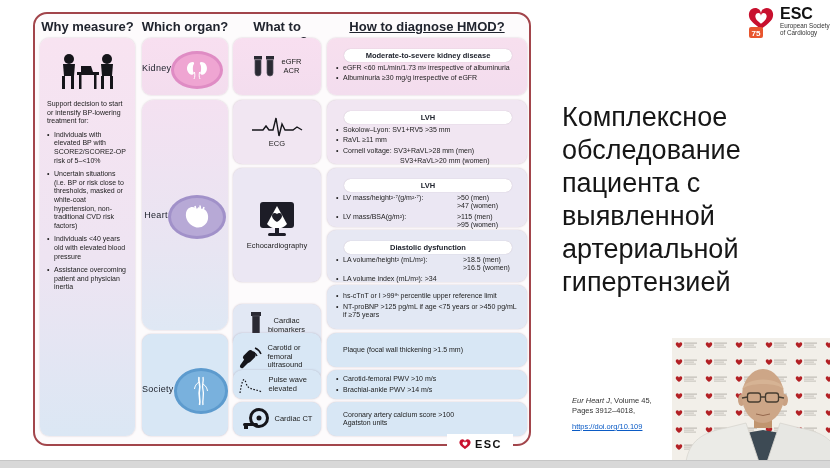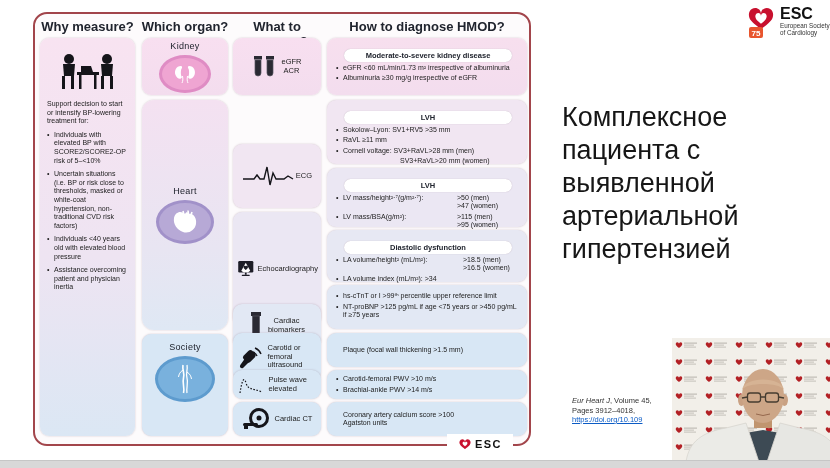--- a/index.html
+++ b/index.html
@@ -12,33 +12,33 @@
   .cell{position:absolute;border-radius:9px;box-sizing:border-box;box-shadow:0 0 2px rgba(120,90,110,.35);}
   
   .why-cell{left:40px;top:38px;width:95px;height:398px;
             background:linear-gradient(180deg,#f8e3f1 0%,#eee4f2 55%,#dbe7f4 100%);
             padding:14px 6px 4px 7px;}
   .why-text{font-size:7px;line-height:8.6px;color:#1c1c1c;}
   .why-intro{margin:6px 0 5px 0;}
   .b{position:relative;padding-left:7px;margin-bottom:5px;}
   .b::before{content:"•";position:absolute;left:0;top:0;}
   
-  .organ{display:flex;flex-direction:column;align-items:center;}
+  .organ{display:flex;flex-direction:row;align-items:center;}
   .organ-label{font-size:9px;color:#20242e;letter-spacing:.3px;}
   .ellipse{border-radius:50%;display:flex;align-items:center;justify-content:center;margin-top:4px;}
   .kidney-cell{left:142px;top:38px;width:86px;height:57px;background:linear-gradient(180deg,#f8dff0,#f3ddee);padding-top:3px;}
   .heart-cell{left:142px;top:100px;width:86px;height:230px;
               background:linear-gradient(180deg,#f4e1f1,#e8e5f2 65%,#dfe8f4);justify-content:center;border-radius:12px;}
   .arteries-cell{left:142px;top:334px;width:86px;height:102px;background:#d8e7f5;padding-top:8px;}
   .ellipse.kidney{width:46px;height:32px;background:#efa5d2;border:3px solid #df8cc4;}
   .ellipse.heart{width:52px;height:38px;background:#b7a9d6;border:3px solid #a191c9;}
   .ellipse.arteries{width:54px;height:40px;background:#79b1dd;border:3px solid #5d9bce;}
   
   .m-cell{left:233px;width:88px;display:flex;align-items:center;justify-content:center;gap:5px;padding:2px 3px;}
-  .m-col{flex-direction:row;gap:2px;margin-top:44px;}
+  .m-col{flex-direction:column;gap:2px;}
   .m-label{font-size:7.5px;color:#1c1c1c;text-align:center;line-height:8.6px;}
   .m-kidney{top:38px;height:57px;background:linear-gradient(180deg,#f8dff0,#f3ddee);}
   .m-ecg{top:100px;height:64px;background:#f1e6f2;}
   .m-echo{top:168px;height:114px;background:#ebe7f3;}
   .m-bio{top:285px;height:44px;background:#e2e8f4;margin-top:19px;}
   .m-carotid{top:333px;height:48px;background:#d8e7f5;}
   .m-pwv{top:370px;height:29px;background:#d8e7f5;}
   .m-ct{top:402px;height:34px;background:#d8e7f5;}
   
   .d-cell{left:327px;width:200px;padding:2px 6px 2px 8px;}
@@ -67,37 +67,37 @@
   
   .esc-logo{position:absolute;left:746px;top:5px;width:84px;display:flex;gap:4px;}
   .esc-logo .txt{display:flex;flex-direction:column;}
   .esc-logo .abbr{font-size:16px;font-weight:bold;color:#111;line-height:17px;}
   .esc-logo .org{font-size:6.3px;color:#333;line-height:7px;}
   
   .title{position:absolute;left:562px;top:101px;width:268px;font-size:27px;line-height:33px;color:#161616;}
   .title span{display:block;}
   
   .citation{position:absolute;left:572px;top:396px;width:120px;font-size:7.5px;line-height:9.5px;color:#333;}
-  .citation .lnk{display:inline-block;margin-top:0;color:#0b5bc5;text-decoration:underline;cursor:pointer;}
+  .citation .lnk{display:inline-block;margin-top:7px;color:#0b5bc5;text-decoration:underline;cursor:pointer;}
   
   .video{position:absolute;left:672px;top:338px;width:158px;height:122px;overflow:hidden;background:#efece7;}
   
   .strip{position:absolute;left:0;top:460px;width:830px;height:8px;background:#d8d8d8;border-top:1px solid #c6c6c6;box-sizing:border-box;}
 </style>
 </head>
 <body>
 
 <div class="stage">
 
   <div class="frame"></div>
 
   <div class="colhdr" style="left:40px;width:95px;">Why measure?</div>
   <div class="colhdr" style="left:140px;width:90px;">Which organ?</div>
   <div class="colhdr" style="left:230px;width:94px;">What to measure?</div>
-  <div class="colhdr" style="left:327px;width:200px;">How to diagnose HMOD?</div>
+  <div class="colhdr" style="left:327px;width:200px;text-decoration:underline;">How to diagnose HMOD?</div>
 
   <div class="cell why-cell">
     <svg width="62" height="42" viewBox="0 0 62 42" style="display:block;margin:0 auto;">
       <circle cx="12" cy="7" r="5" fill="#15151a"></circle>
       <path d="M6 12 L18 12 L17 24 L7 24 Z" fill="#15151a"></path>
       <rect x="5" y="24" width="3" height="13" fill="#15151a"></rect>
       <rect x="14" y="24" width="3" height="13" fill="#15151a"></rect>
       <circle cx="50" cy="7" r="5" fill="#15151a"></circle>
       <path d="M44 12 L56 12 L55 24 L45 24 Z" fill="#15151a"></path>
       <rect x="44" y="24" width="3" height="13" fill="#15151a"></rect>
@@ -315,20 +315,21 @@
     </svg>
     <div class="txt">
       <span class="abbr">ESC</span>
       <span class="org">European Society</span>
       <span class="org">of Cardiology</span>
     </div>
   </div>
 
   <div class="title">
     <span>Комплексное</span>
+    <span>обследование</span>
     <span>пациента с</span>
     <span>выявленной</span>
     <span>артериальной</span>
     <span>гипертензией</span>
   </div>
 
   <div class="citation">
     <span><i>Eur Heart J</i><span>, Volume 45,</span></span><br>
     <span>Pages 3912–4018,</span><br>
     <span class="lnk">https://doi.org/10.109</span>

